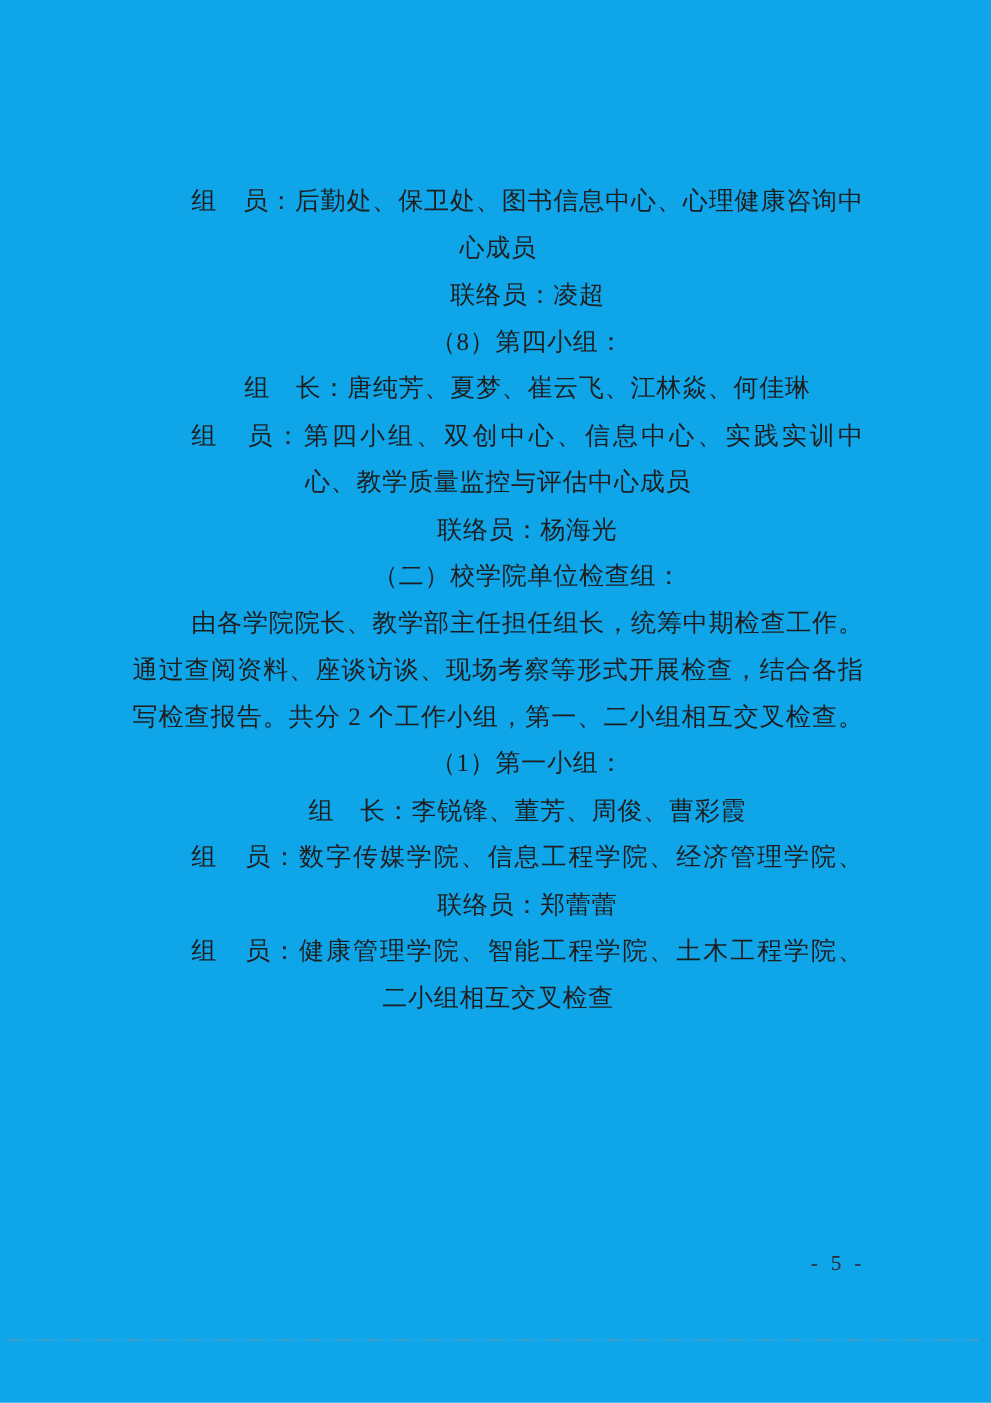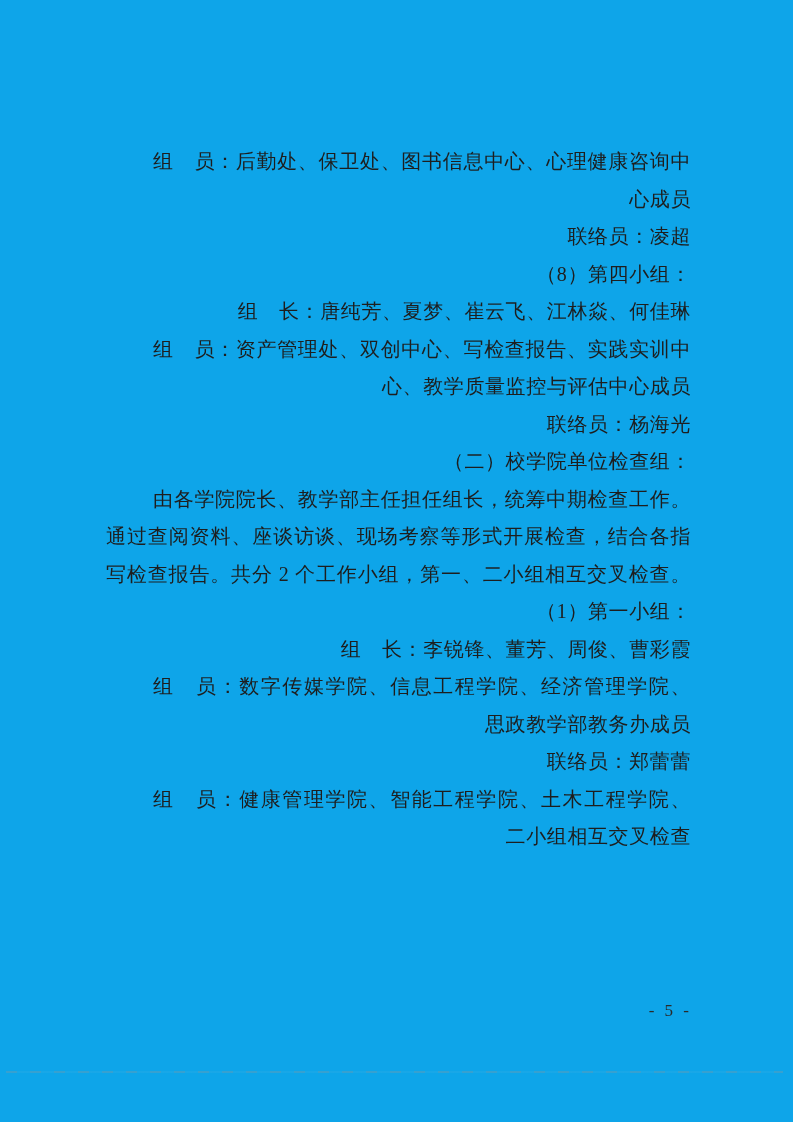--- a/index.html
+++ b/index.html
@@ -24,21 +24,21 @@
     position: absolute;
     left: 106px;
     top: 143px;
     width: 585px;
   }
   .line {
     font-size: 20px;
     letter-spacing: 0.6px;
     line-height: 37.5px;
     white-space: nowrap;
-    text-align: right;
+    text-align: center;
   }
   .line.indent {
     text-indent: 47px;
   }
   .line.fill {
     white-space: normal;
     text-align: justify;
     text-align-last: justify;
     text-justify: inter-character;
     overflow: hidden;
@@ -70,31 +70,30 @@
 <body>
 
 <div class="page">
 
   <div class="textblock">
     <div class="line indent fill">组　员：后勤处、保卫处、图书信息中心、心理健康咨询中</div>
     <div class="line">心成员</div>
     <div class="line indent">联络员：凌超</div>
     <div class="line indent">（8）第四小组：</div>
     <div class="line indent">组　长：唐纯芳、夏梦、崔云飞、江林焱、何佳琳</div>
-    <div class="line indent fill">组　员：资产管理处、双创中心、写检查报告、实践实训中</div>
+    <div class="line indent fill">组　员：第四小组、双创中心、信息中心、实践实训中</div>
     <div class="line">心、教学质量监控与评估中心成员</div>
     <div class="line indent">联络员：杨海光</div>
     <div class="line indent">（二）校学院单位检查组：</div>
     <div class="line indent fill">由各学院院长、教学部主任担任组长，统筹中期检查工作。</div>
     <div class="line fill">通过查阅资料、座谈访谈、现场考察等形式开展检查，结合各指</div>
     <div class="line fill">写检查报告。共分 2 个工作小组，第一、二小组相互交叉检查。</div>
     <div class="line indent">（1）第一小组：</div>
     <div class="line indent">组　长：李锐锋、董芳、周俊、曹彩霞</div>
     <div class="line indent fill">组　员：数字传媒学院、信息工程学院、经济管理学院、</div>
-    <div class="line">思政教学部教务办成员</div>
     <div class="line indent">联络员：郑蕾蕾</div>
     <div class="line indent fill">组　员：健康管理学院、智能工程学院、土木工程学院、</div>
     <div class="line">二小组相互交叉检查</div>
   </div>
 
   <div class="page-number">- 5 -</div>
 
   <div class="scan-line"></div>
 
 </div>

